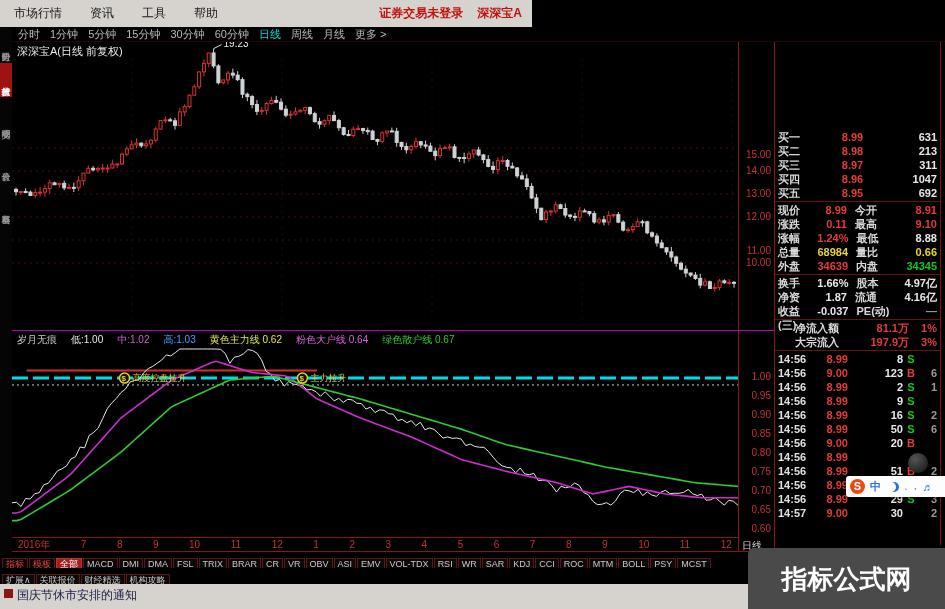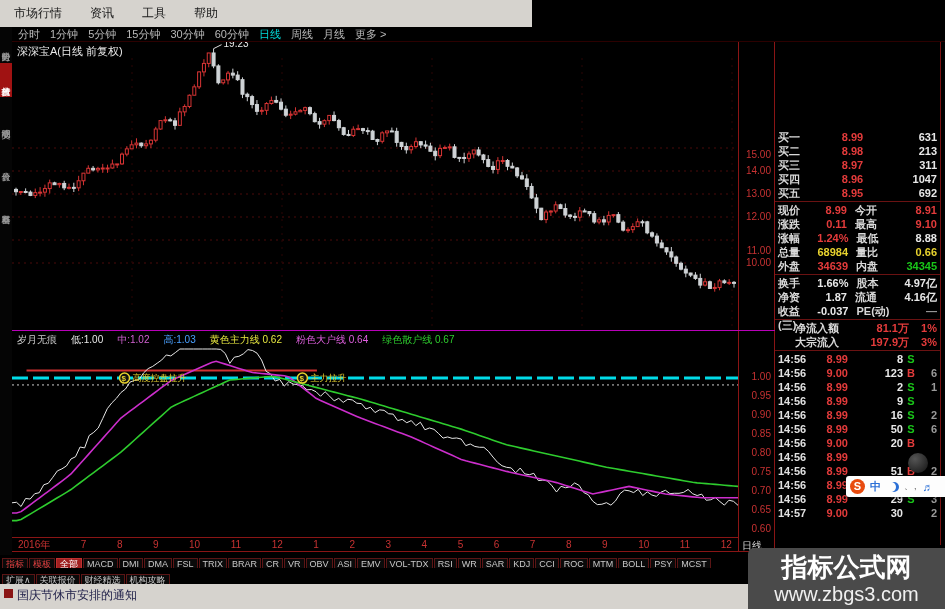--- a/index.html
+++ b/index.html
@@ -83,20 +83,24 @@
   svg{display:block;}
 </style>
 </head>
 <body>
 
 <div class="menubar">
   <span class="mitem">市场行情</span>
   <span class="mitem">资讯</span>
   <span class="mitem">工具</span>
   <span class="mitem">帮助</span>
+  <span class="mright">
+    <span>证券交易未登录</span>
+    <span>深深宝A</span>
+  </span>
 </div>
 
 <div class="toolbar" id="toolbar">
     <span class="titem">分时</span>
     <span class="titem">1分钟</span>
     <span class="titem">5分钟</span>
     <span class="titem">15分钟</span>
     <span class="titem">30分钟</span>
     <span class="titem">60分钟</span>
     <span class="titem active">日线</span>
@@ -682,21 +686,20 @@
         <span class="c-red tk-p">9.00</span>
         <span class="c-white tk-v">30</span>
         <span class="c-green tk-s"></span>
         <span class="tk-c">2</span>
       </div>
     </div>
 </div>
 
 <div class="watermark">
   <div class="wm1">指标公式网</div>
-  <div class="wm2">www.zbgs3.com</div>
 </div>
 
 <div class="imeball"></div>
 <div class="imebar">
   <span class="ime-s">S</span>
   <span class="ime-zh">中</span>
   <span class="ime-moon"></span>
   <span class="ime-dots">、,</span>
   <span class="ime-mic">♬</span>
 </div>

